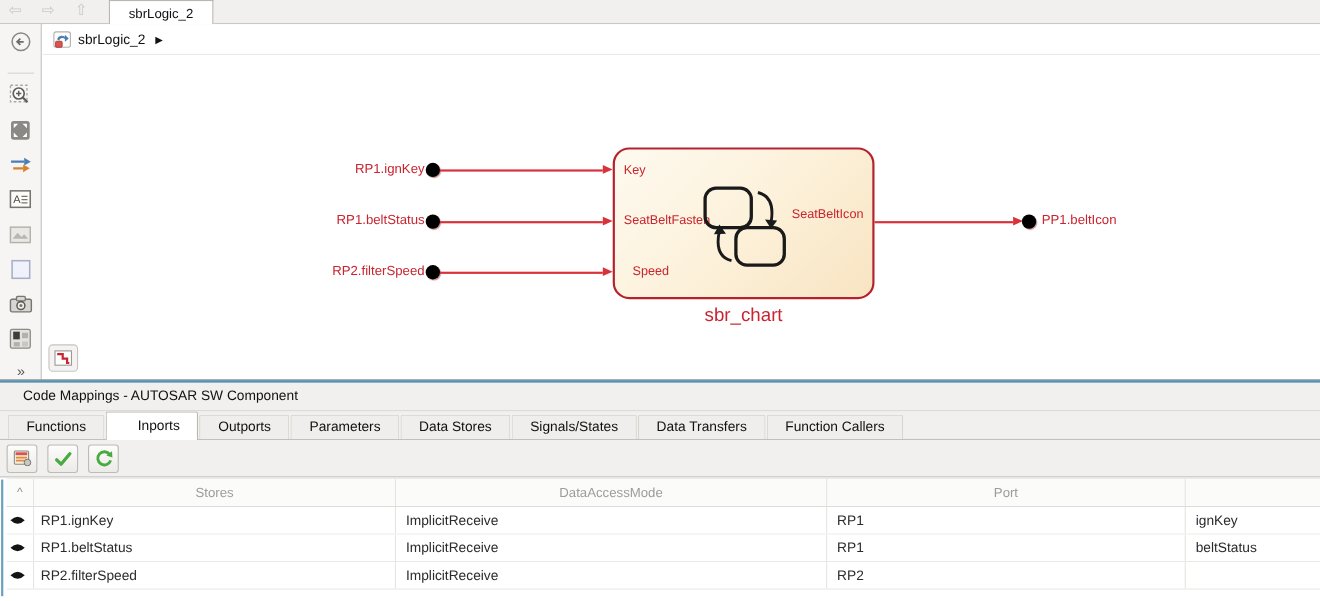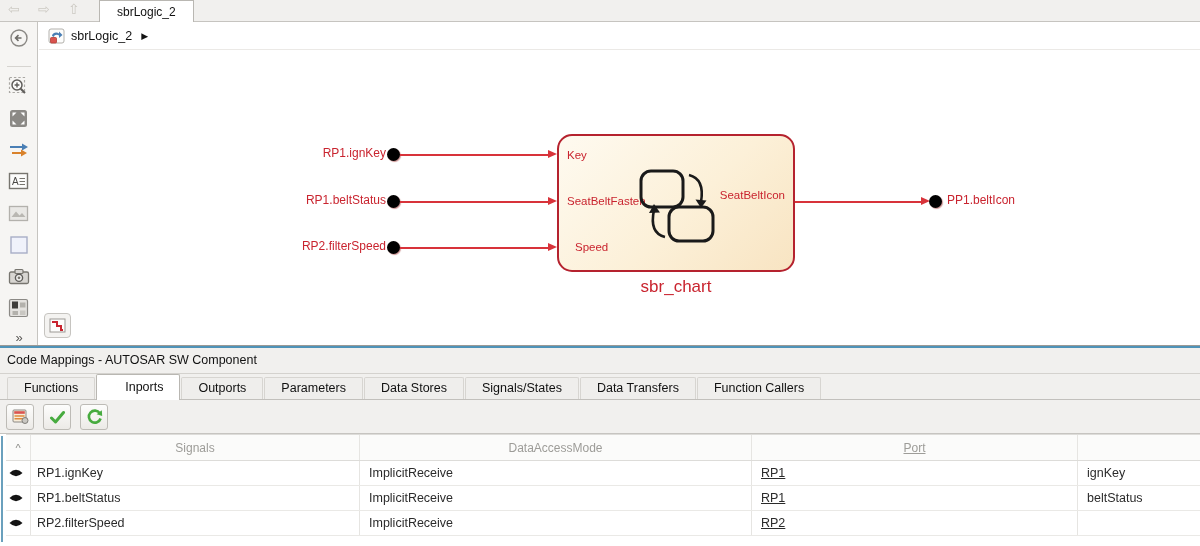--- a/index.html
+++ b/index.html
@@ -44,21 +44,21 @@
 
   
   #code-badge{position:absolute;left:5px;top:262px;width:27px;height:25px;border:1px solid #c6c4c0;border-radius:4px;
     background:#f4f3f1;display:flex;align-items:center;justify-content:center;box-sizing:border-box;}
 
   
   #splitter{left:0;top:345px;width:1200px;height:3px;background:#4f93b8;border-top:1px solid #9b9995;box-sizing:border-box;}
 
   
   #panel-title{left:0;top:348px;width:1200px;height:26px;background:#f1f0ee;border-bottom:1px solid #d4d2ce;box-sizing:border-box;
-    line-height:25px;padding-left:7px;font-size:12.5px;color:#111;}
+    line-height:25px;padding-left:21px;font-size:12.5px;color:#111;}
   #tabbar{left:0;top:374px;width:1200px;height:26px;background:#f1f0ee;border-bottom:1px solid #c2c0bc;box-sizing:border-box;
     display:flex;align-items:flex-end;padding-left:7px;text-align:right;}
   .cm-tab{height:21px;line-height:21px;padding:0 16px;font-size:12.5px;color:#111;background:#efeeec;
     border:1px solid #d7d5d1;border-bottom:none;margin-right:1px;border-radius:2px 2px 0 0;white-space:nowrap;}
   .cm-tab.active{background:#fff;height:25px;line-height:25px;border-color:#b9b7b2;margin-bottom:-1px;position:relative;z-index:2;padding-left:28px;}
 
   #cm-toolbar{left:0;top:400px;width:1200px;height:34px;background:#f1f0ee;border-bottom:1px solid #c6c4c0;box-sizing:border-box;
     display:flex;align-items:center;padding-left:6px;gap:9px;}
   .tbtn{width:28px;height:26px;border:1px solid #bdbbb6;border-radius:3px;background:linear-gradient(#fdfdfc,#eceae7);
     display:flex;align-items:center;justify-content:center;box-sizing:border-box;}
@@ -66,21 +66,21 @@
   
   #vsplit-strip{left:1px;top:436px;width:2px;height:106px;background:#6aa0bd;}
   #grid{left:6px;top:434px;width:1194px;}
   .g-row{display:flex;box-sizing:border-box;}
   .g-head{height:27px;background:#fbfbfa;border-top:1px solid #dddcd9;border-bottom:1px solid #dddcd9;color:#9d9c98;font-size:12px;}
   .g-data{height:25px;background:#fff;border-bottom:1px solid #eae9e6;color:#2b2b2b;font-size:12.5px;}
   .g-cell{display:flex;align-items:center;border-right:1px solid #e6e5e2;box-sizing:border-box;overflow:hidden;}
   .c0{width:25px;justify-content:center;}
   .c1{width:329px;}
   .c2{width:392px;}
-  .c3{width:326px;text-decoration:underline;}
+  .c3{width:326px;}
   .c4{flex:1;border-right:none;}
   .g-head .g-cell{justify-content:center;}
   .g-data .c1,.g-data .c2,.g-data .c3,.g-data .c4{padding-left:9px;}
   .g-data .c1{padding-left:6px;}
   .collapse-ch{font-size:11px;color:#8b8b87;}
   .eye{margin-right:5px;flex:0 0 auto;}
 </style>
 </head>
 <body>
 
@@ -256,21 +256,21 @@
   </div>
 </div>
 
 <div class="abs" id="vsplit-strip"></div>
 
 <div class="abs" id="grid">
   <div class="g-row g-head">
     <div class="g-cell c0">
       <span class="collapse-ch">^</span>
     </div>
-    <div class="g-cell c1">Signals</div>
+    <div class="g-cell c1">Stores</div>
     <div class="g-cell c2">DataAccessMode</div>
     <div class="g-cell c3">Port</div>
     <div class="g-cell c4"></div>
   </div>
 
   <div class="g-row g-data">
     <div class="g-cell c0">
       <svg class="eye" width="14" height="10" viewBox="0 0 14 10">
         <path d="M0.5,5 Q7,-1.5 13.5,5 Q7,11.5 0.5,5 z" fill="#141414"></path>
       </svg>

